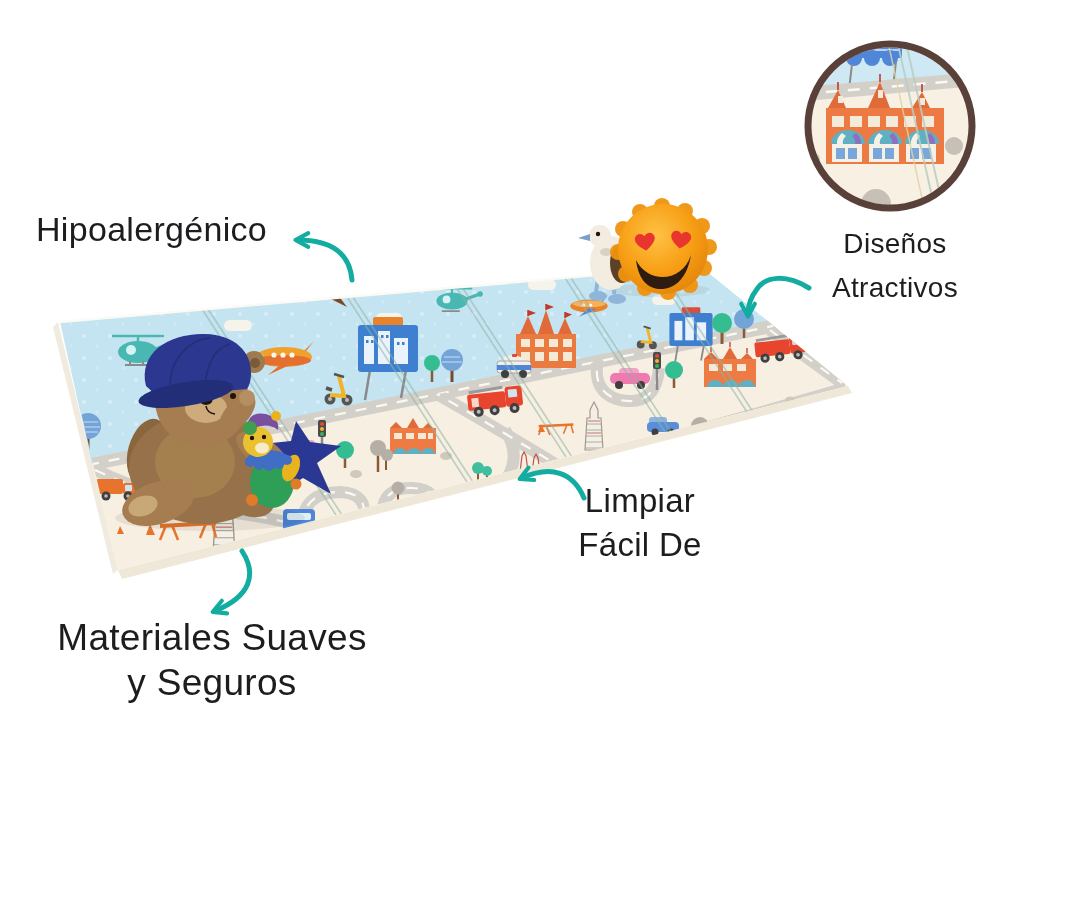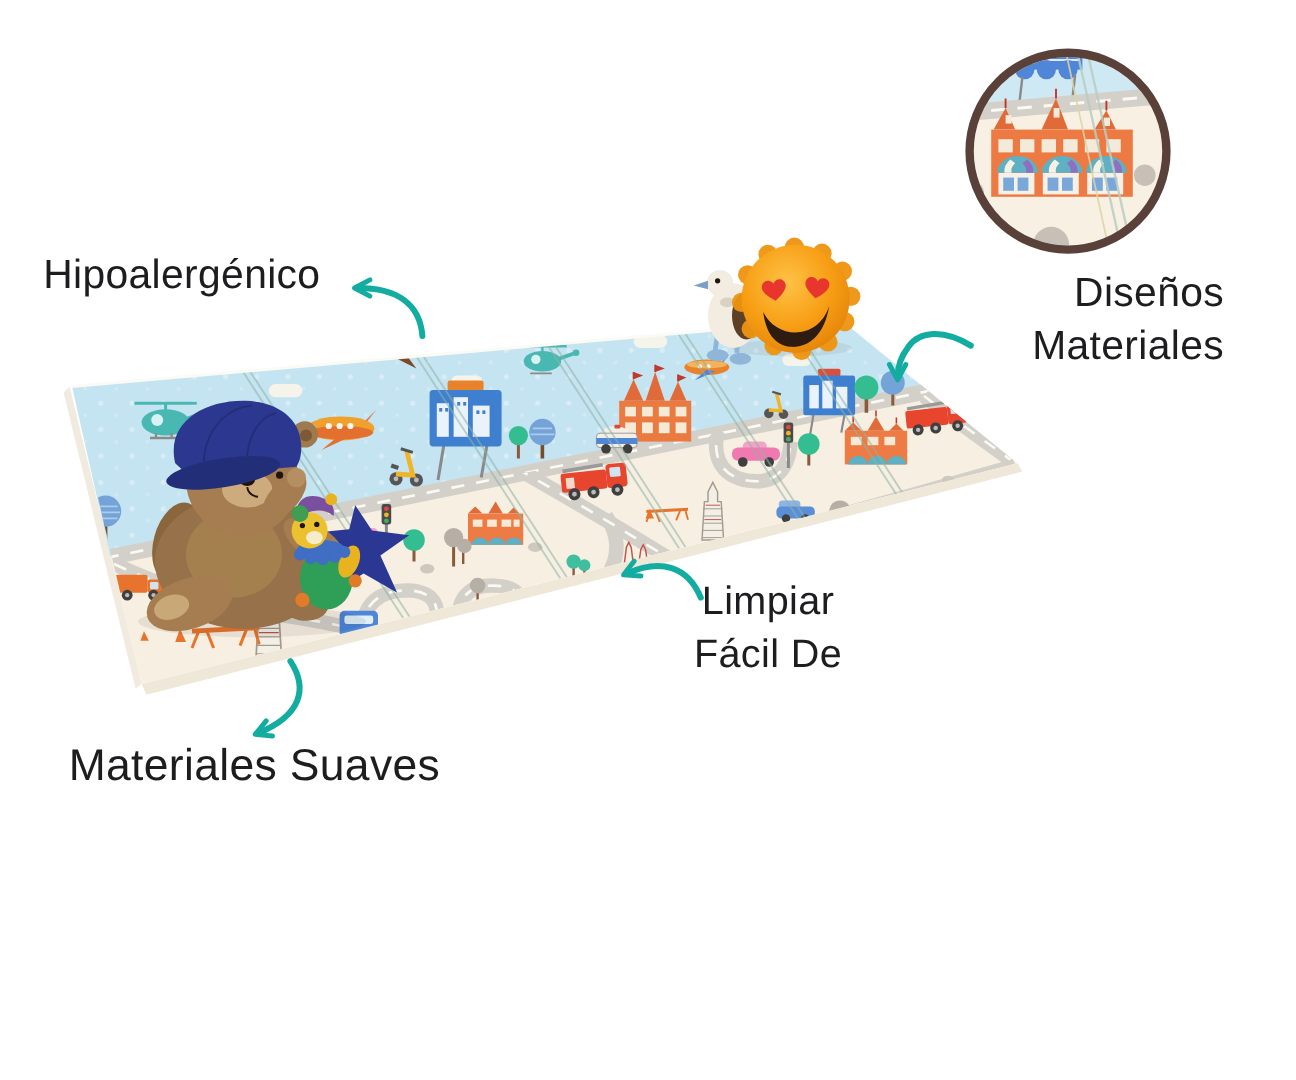--- a/index.html
+++ b/index.html
@@ -3,21 +3,21 @@
 <meta charset="utf-8">
 <style>
   html,body{margin:0;padding:0;}
   body{width:1080px;height:900px;background:var(--bg,#fff);position:relative;overflow:hidden;
        font-family:"Liberation Sans",sans-serif;}
   #scene{position:absolute;inset:0;width:1080px;height:900px;}
   #art{position:absolute;left:0;top:0;}
   .label{position:absolute;color:var(--text,#1d1d1f);font-weight:500;letter-spacing:.3px;}
   .label .ln{display:block;}
   #lab-hipo{left:36px;top:209px;font-size:34px;line-height:40px;}
-  #lab-disenos{left:770px;top:222px;width:250px;text-align:right;font-size:34px;line-height:44px;}
+  #lab-disenos{left:770px;top:222px;width:250px;text-align:center;font-size:28px;line-height:44px;}
   #lab-facil{left:530px;top:479px;width:220px;text-align:center;font-size:33px;line-height:44px;}
   #lab-materiales{left:32px;top:615px;width:360px;text-align:center;font-size:37px;line-height:45px;}
   .arrowpath{stroke:var(--arrow,#12ada0);fill:none;stroke-width:5;stroke-linecap:round;}
   .ah{stroke:var(--arrow,#12ada0);fill:none;stroke-linecap:round;stroke-linejoin:round;}
   .ring{stroke:var(--ring,#594139);fill:none;}
   .matsky{fill:var(--mat_sky,#c5e4f1);}
   .matground{fill:var(--mat_ground,#f7efe1);}
   .roadline{stroke:var(--road,#d3d0ca);fill:none;}
   .roaddash{stroke:#fcf9f2;fill:none;stroke-width:2.2;stroke-dasharray:11 10;}
 </style>
@@ -731,22 +731,23 @@
     <path class="arrowpath" marker-end="url(#mArr)" d="M 584 498 C 573 472 551 465 522 478"></path>
     <path class="arrowpath" marker-end="url(#mArr)" d="M 242 551 C 257 574 251 596 215 611"></path>
   </g>
 </svg>
 
 <div class="label" id="lab-hipo">
   <span class="ln">Hipoalergénico</span>
 </div>
 <div class="label" id="lab-disenos">
   <span class="ln">Diseños</span>
-  <span class="ln">Materiales</span>
+  <span class="ln">Atractivos</span>
 </div>
 <div class="label" id="lab-facil">
   <span class="ln">Limpiar</span>
   <span class="ln">Fácil De</span>
 </div>
 <div class="label" id="lab-materiales">
   <span class="ln">Materiales Suaves</span>
+  <span class="ln">y Seguros</span>
 </div>
 </div>
 
 </body></html>

